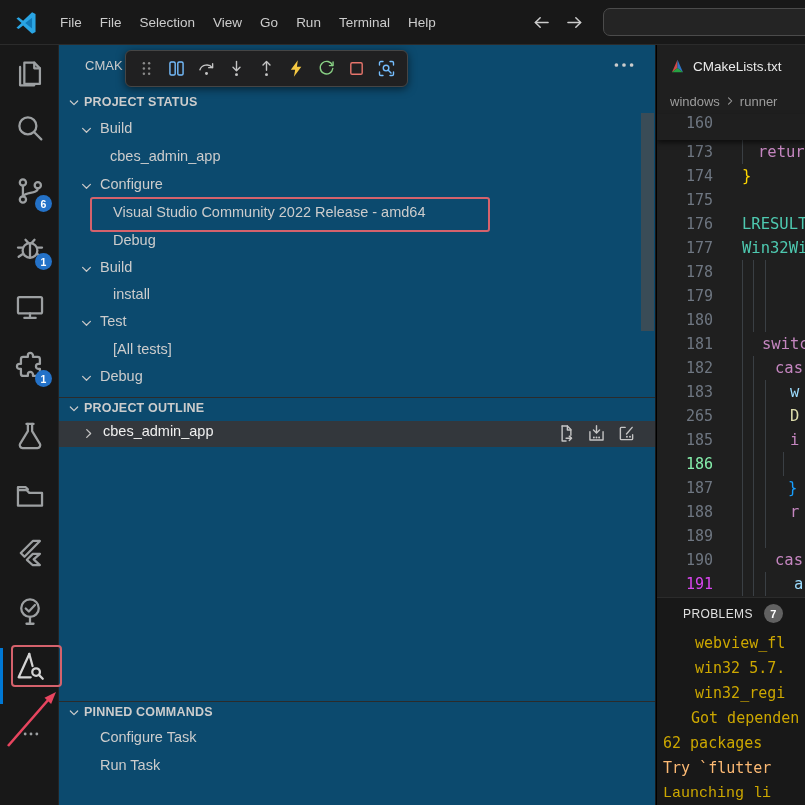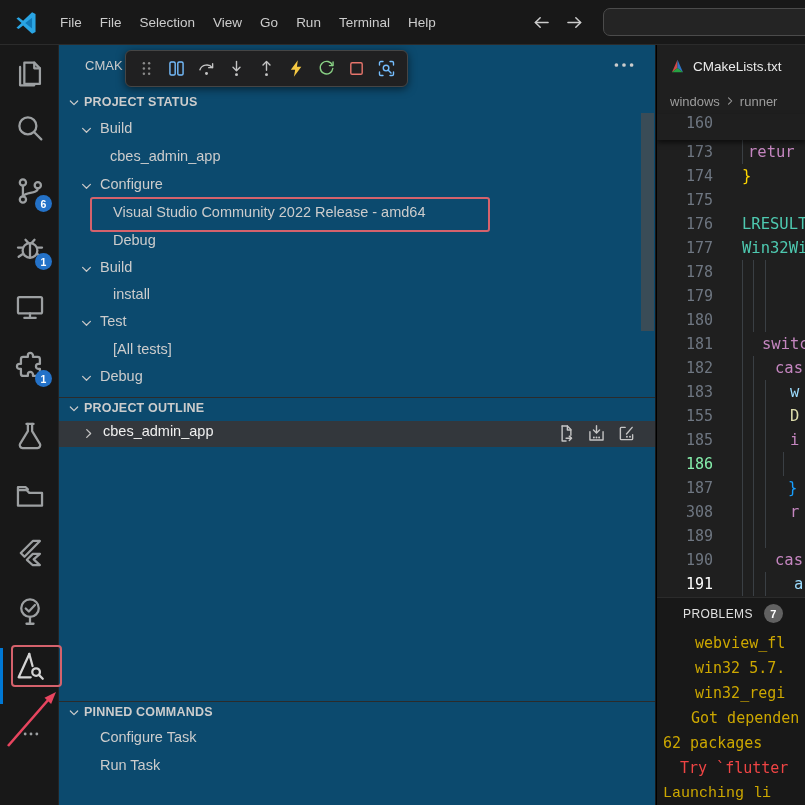--- a/index.html
+++ b/index.html
@@ -454,52 +454,52 @@
           <svg viewBox="0 0 24 24" fill="none" stroke="currentColor" stroke-width="1.8" stroke-linecap="round" stroke-linejoin="round" style="width:100%;height:100%">
             <path d="M9.5 6.5L15 12l-5.5 5.5"></path>
           </svg>
         </span>
       <span>runner</span>
     </div>
     <div id="sticky">
       <span class="gutter-num">160</span>
     </div>
     <div id="code">
-        <div class="code-line"><span class="gutter-num" style="color: rgb(110, 118, 129);">173</span><span class="guide" style="left: 85px;"></span><span class="code-text" style="left: 91px;"><span style="color: rgb(197, 134, 192);">retur</span></span></div>
+        <div class="code-line"><span class="gutter-num" style="color: rgb(110, 118, 129);">173</span><span class="guide" style="left: 85px;"></span><span class="code-text" style="left: 101px;"><span style="color: rgb(197, 134, 192);">retur</span></span></div>
         <div class="code-line"><span class="gutter-num" style="color: rgb(110, 118, 129);">174</span><span class="code-text" style="left: 85px;"><span style="color: rgb(255, 215, 0);">}</span></span></div>
         <div class="code-line"><span class="gutter-num" style="color: rgb(110, 118, 129);">175</span><span class="code-text" style="left: 85px;"></span></div>
         <div class="code-line"><span class="gutter-num" style="color: rgb(110, 118, 129);">176</span><span class="code-text" style="left: 85px;"><span style="color: rgb(78, 201, 176);">LRESULT</span></span></div>
         <div class="code-line"><span class="gutter-num" style="color: rgb(110, 118, 129);">177</span><span class="code-text" style="left: 85px;"><span style="color: rgb(78, 201, 176);">Win32Wi</span></span></div>
         <div class="code-line"><span class="gutter-num" style="color: rgb(110, 118, 129);">178</span><span class="guide" style="left: 85px;"></span><span class="guide" style="left: 96px;"></span><span class="guide" style="left: 108px;"></span><span class="code-text" style="left: 85px;"></span></div>
         <div class="code-line"><span class="gutter-num" style="color: rgb(110, 118, 129);">179</span><span class="guide" style="left: 85px;"></span><span class="guide" style="left: 96px;"></span><span class="guide" style="left: 108px;"></span><span class="code-text" style="left: 85px;"></span></div>
         <div class="code-line"><span class="gutter-num" style="color: rgb(110, 118, 129);">180</span><span class="guide" style="left: 85px;"></span><span class="guide" style="left: 96px;"></span><span class="guide" style="left: 108px;"></span><span class="code-text" style="left: 85px;"></span></div>
         <div class="code-line"><span class="gutter-num" style="color: rgb(110, 118, 129);">181</span><span class="guide" style="left: 85px;"></span><span class="code-text" style="left: 105px;"><span style="color: rgb(197, 134, 192);">switc</span></span></div>
         <div class="code-line"><span class="gutter-num" style="color: rgb(110, 118, 129);">182</span><span class="guide" style="left: 85px;"></span><span class="guide" style="left: 96px;"></span><span class="code-text" style="left: 118px;"><span style="color: rgb(197, 134, 192);">cas</span></span></div>
         <div class="code-line"><span class="gutter-num" style="color: rgb(110, 118, 129);">183</span><span class="guide" style="left: 85px;"></span><span class="guide" style="left: 96px;"></span><span class="guide" style="left: 108px;"></span><span class="code-text" style="left: 133px;"><span style="color: rgb(156, 220, 254);">w</span></span></div>
-        <div class="code-line"><span class="gutter-num" style="color: rgb(110, 118, 129);">155</span><span class="guide" style="left: 85px;"></span><span class="guide" style="left: 96px;"></span><span class="guide" style="left: 108px;"></span><span class="code-text" style="left: 133px;"><span style="color: rgb(220, 220, 170);">D</span></span></div>
+        <div class="code-line"><span class="gutter-num" style="color: rgb(110, 118, 129);">265</span><span class="guide" style="left: 85px;"></span><span class="guide" style="left: 96px;"></span><span class="guide" style="left: 108px;"></span><span class="code-text" style="left: 133px;"><span style="color: rgb(220, 220, 170);">D</span></span></div>
         <div class="code-line"><span class="gutter-num" style="color: rgb(110, 118, 129);">185</span><span class="guide" style="left: 85px;"></span><span class="guide" style="left: 96px;"></span><span class="guide" style="left: 108px;"></span><span class="code-text" style="left: 133px;"><span style="color: rgb(197, 134, 192);">i</span></span></div>
         <div class="code-line"><span class="gutter-num" style="color: #86efac;">186</span><span class="guide" style="left: 85px;"></span><span class="guide" style="left: 96px;"></span><span class="guide" style="left: 108px;"></span><span class="guide" style="left: 126px;"></span><span class="code-text" style="left: 85px;"></span></div>
         <div class="code-line"><span class="gutter-num" style="color: rgb(110, 118, 129);">187</span><span class="guide" style="left: 85px;"></span><span class="guide" style="left: 96px;"></span><span class="guide" style="left: 108px;"></span><span class="code-text" style="left: 131px;"><span style="color: rgb(23, 159, 255);">}</span></span></div>
-        <div class="code-line"><span class="gutter-num" style="color: rgb(110, 118, 129);">308</span><span class="guide" style="left: 85px;"></span><span class="guide" style="left: 96px;"></span><span class="guide" style="left: 108px;"></span><span class="code-text" style="left: 133px;"><span style="color: rgb(197, 134, 192);">r</span></span></div>
+        <div class="code-line"><span class="gutter-num" style="color: rgb(110, 118, 129);">188</span><span class="guide" style="left: 85px;"></span><span class="guide" style="left: 96px;"></span><span class="guide" style="left: 108px;"></span><span class="code-text" style="left: 133px;"><span style="color: rgb(197, 134, 192);">r</span></span></div>
         <div class="code-line"><span class="gutter-num" style="color: rgb(110, 118, 129);">189</span><span class="guide" style="left: 85px;"></span><span class="guide" style="left: 96px;"></span><span class="guide" style="left: 108px;"></span><span class="code-text" style="left: 85px;"></span></div>
         <div class="code-line"><span class="gutter-num" style="color: rgb(110, 118, 129);">190</span><span class="guide" style="left: 85px;"></span><span class="guide" style="left: 96px;"></span><span class="code-text" style="left: 118px;"><span style="color: rgb(197, 134, 192);">cas</span></span></div>
-        <div class="code-line"><span class="gutter-num" style="color: #ffffff;">191</span><span class="guide" style="left: 85px;"></span><span class="guide" style="left: 96px;"></span><span class="guide" style="left: 108px;"></span><span class="code-text" style="left: 137px;"><span style="color: rgb(156, 220, 254);">a</span></span></div>
+        <div class="code-line"><span class="gutter-num" style="color: #d946ef;">191</span><span class="guide" style="left: 85px;"></span><span class="guide" style="left: 96px;"></span><span class="guide" style="left: 108px;"></span><span class="code-text" style="left: 137px;"><span style="color: rgb(156, 220, 254);">a</span></span></div>
       </div>
     <div id="problems">
       <div id="problems-header">
         <span id="problems-label">PROBLEMS</span>
         <span id="problems-badge">7</span>
       </div>
       <div id="problems-body">
           <div class="prob-line" style="color: rgb(204, 167, 0); padding-left: 38px;">webview_fl</div>
           <div class="prob-line" style="color: rgb(204, 167, 0); padding-left: 38px;">win32 5.7.</div>
           <div class="prob-line" style="color: rgb(204, 167, 0); padding-left: 38px;">win32_regi</div>
           <div class="prob-line" style="color: rgb(204, 167, 0); padding-left: 6px; margin-left: 28px;">Got dependen</div>
           <div class="prob-line" style="color: rgb(204, 167, 0); padding-left: 6px;">62 packages</div>
-          <div class="prob-line" style="color: #ef4444; padding-left: 6px; margin-left: 17px;">Try `flutter</div>
+          <div class="prob-line" style="color: #fdba74; padding-left: 6px;">Try `flutter</div>
           <div class="prob-line" style="color: rgb(204, 167, 0); padding-left: 6px; font-family: Liberation Mono, monospace;">Launching li</div>
         </div>
     </div>
   </div>
 
   <div class="annot-box" id="annot-vs" style="border-color: rgb(213, 98, 108);"></div>
   <div class="annot-box" id="annot-cmake" style="border-color: rgb(213, 98, 108);"></div>
   <svg id="annot-arrow" viewBox="0 0 70 70">
     <line x1="8" y1="60" x2="49" y2="13" stroke="#e8455f" stroke-width="2.6"></line>
     <polygon points="56,6 51.1,18 44.5,11.8" fill="#e8455f"></polygon>

